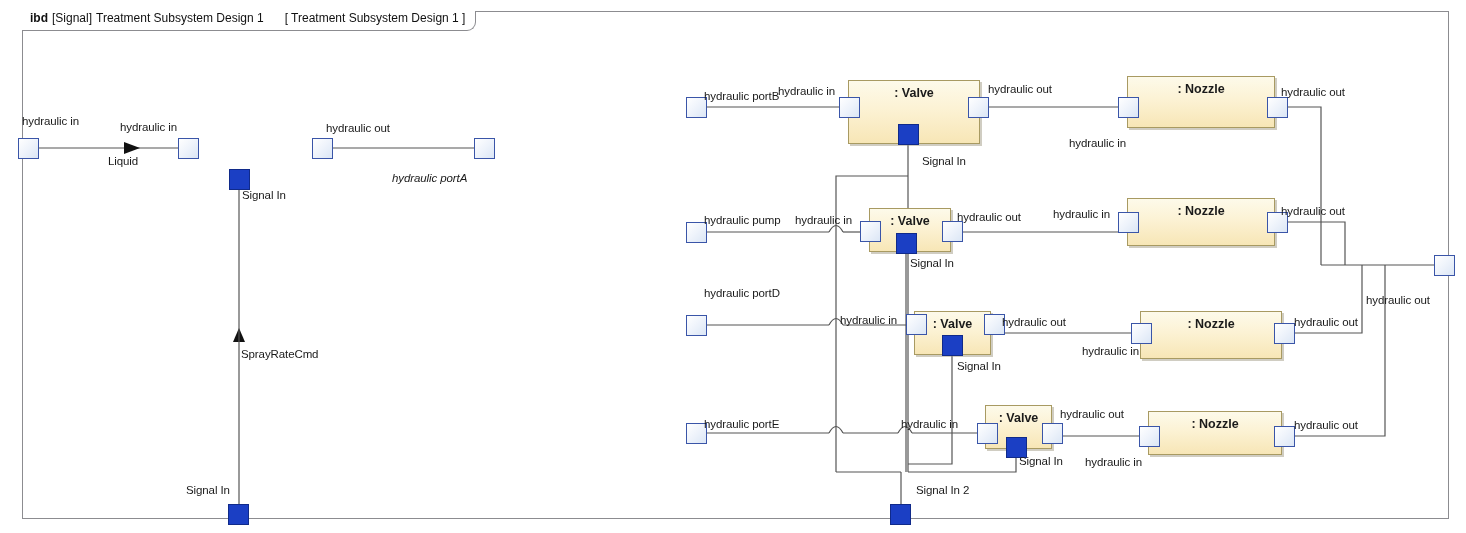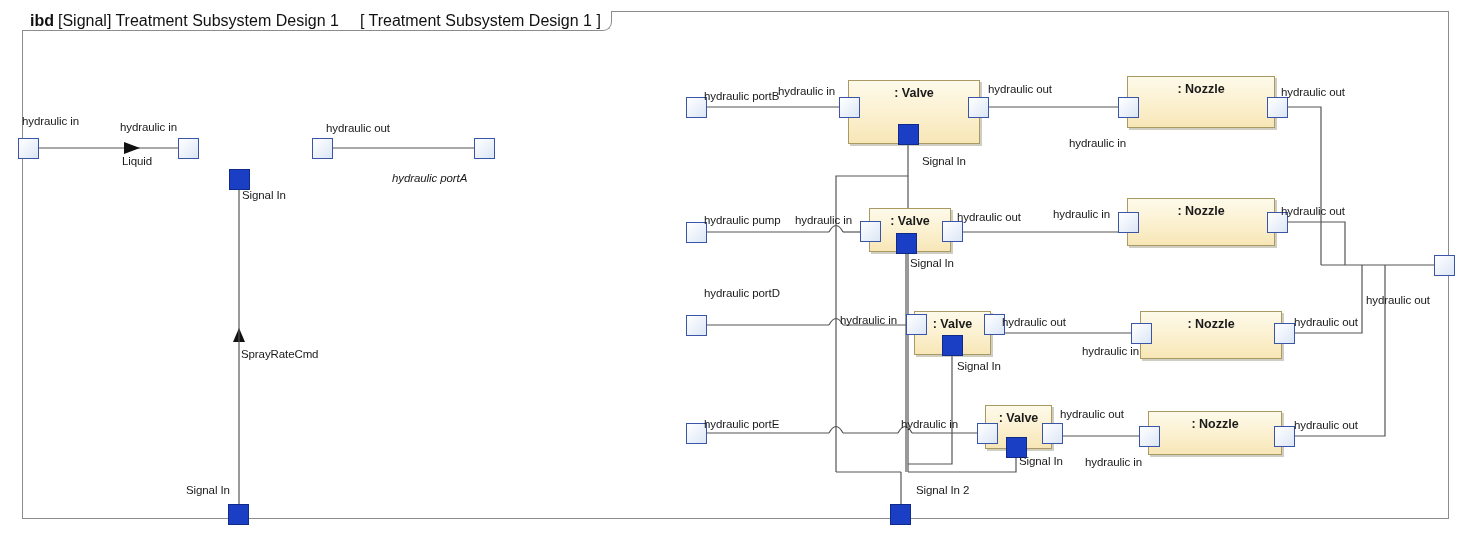--- a/index.html
+++ b/index.html
@@ -46,22 +46,22 @@
     position: absolute;
     left: 22px; top: 11px;
     height: 20px;
     padding: 0 10px 0 8px;
     border: 1.4px solid #8c8c90;
     border-top: none;
     border-left: none;
     background: #ffffff;
     box-sizing: border-box;
     display: flex;
-    align-items: flex-end;
-    font-size: 16px;
+    align-items: flex-start;
+    font-size: 12px;
     color: #111;
     border-bottom-right-radius: 9px;
   }
   #frame-tab b { font-weight: bold; margin-right: 4px; }
   #frame-tab .t-rest { font-weight: normal; }
 
   
   .blk {
     position: absolute;
     box-sizing: border-box;
@@ -161,21 +161,21 @@
       <path d="M 836 472 L 901 472"></path>
       <path d="M 901 472 L 901 504"></path>
 
     </g>
   </svg>
 
   <div id="frame"></div>
   <div id="frame-tab">
     <b>ibd</b>
     <span class="t-rest">[Signal]</span>
-    <span class="t-rest" style="margin-left:4px;margin-top:16px;">Treatment Subsystem Design 1</span>
+    <span class="t-rest" style="margin-left:4px;">Treatment Subsystem Design 1</span>
     <span class="t-rest" style="margin-left:21px;">[ Treatment Subsystem Design 1 ]</span>
   </div>
 
 
 
   <div class="blk" style="left:848px; top:80px; width:132px; height:64px;">
     <div class="blk-title">: Valve</div>
   </div>
 
   <div class="blk" style="left:869px; top:208px; width:82px; height:44px;">
@@ -240,21 +240,21 @@
   <div class="port flow" style="left:1131px; top:323px;"></div>
   <div class="port flow" style="left:1274px; top:323px;"></div>
   <div class="port flow" style="left:1139px; top:426px;"></div>
   <div class="port flow" style="left:1274px; top:426px;"></div>
 
   <div class="port flow" style="left:1434px; top:255px;"></div>
   <div class="port sig" style="left:228px;  top:504px;"></div>
   <div class="port sig" style="left:890px;  top:504px;"></div>
 
   <div class="lbl" style="left:22px;   top:115px;">hydraulic in</div>
-  <div class="lbl" style="left:94px;   top:155px;padding-left:28px;">Liquid</div>
+  <div class="lbl" style="left:80px;   top:155px;padding-left:28px;">Liquid</div>
   <div class="lbl" style="left:120px;  top:121px;">hydraulic in</div>
   <div class="lbl" style="left:326px;  top:122px;">hydraulic out</div>
   <div class="lbl" style="left:242px;  top:189px;">Signal In</div>
   <div class="lbl" style="left:392px;  top:172px;font-style:italic;">hydraulic portA</div>
   <div class="lbl" style="left:704px;  top:90px;">hydraulic portB</div>
   <div class="lbl" style="left:704px;  top:214px;">hydraulic pump</div>
   <div class="lbl" style="left:704px;  top:287px;">hydraulic portD</div>
   <div class="lbl" style="left:704px;  top:418px;">hydraulic portE</div>
 
   <div class="lbl" style="left:778px;  top:85px;">hydraulic in</div>

